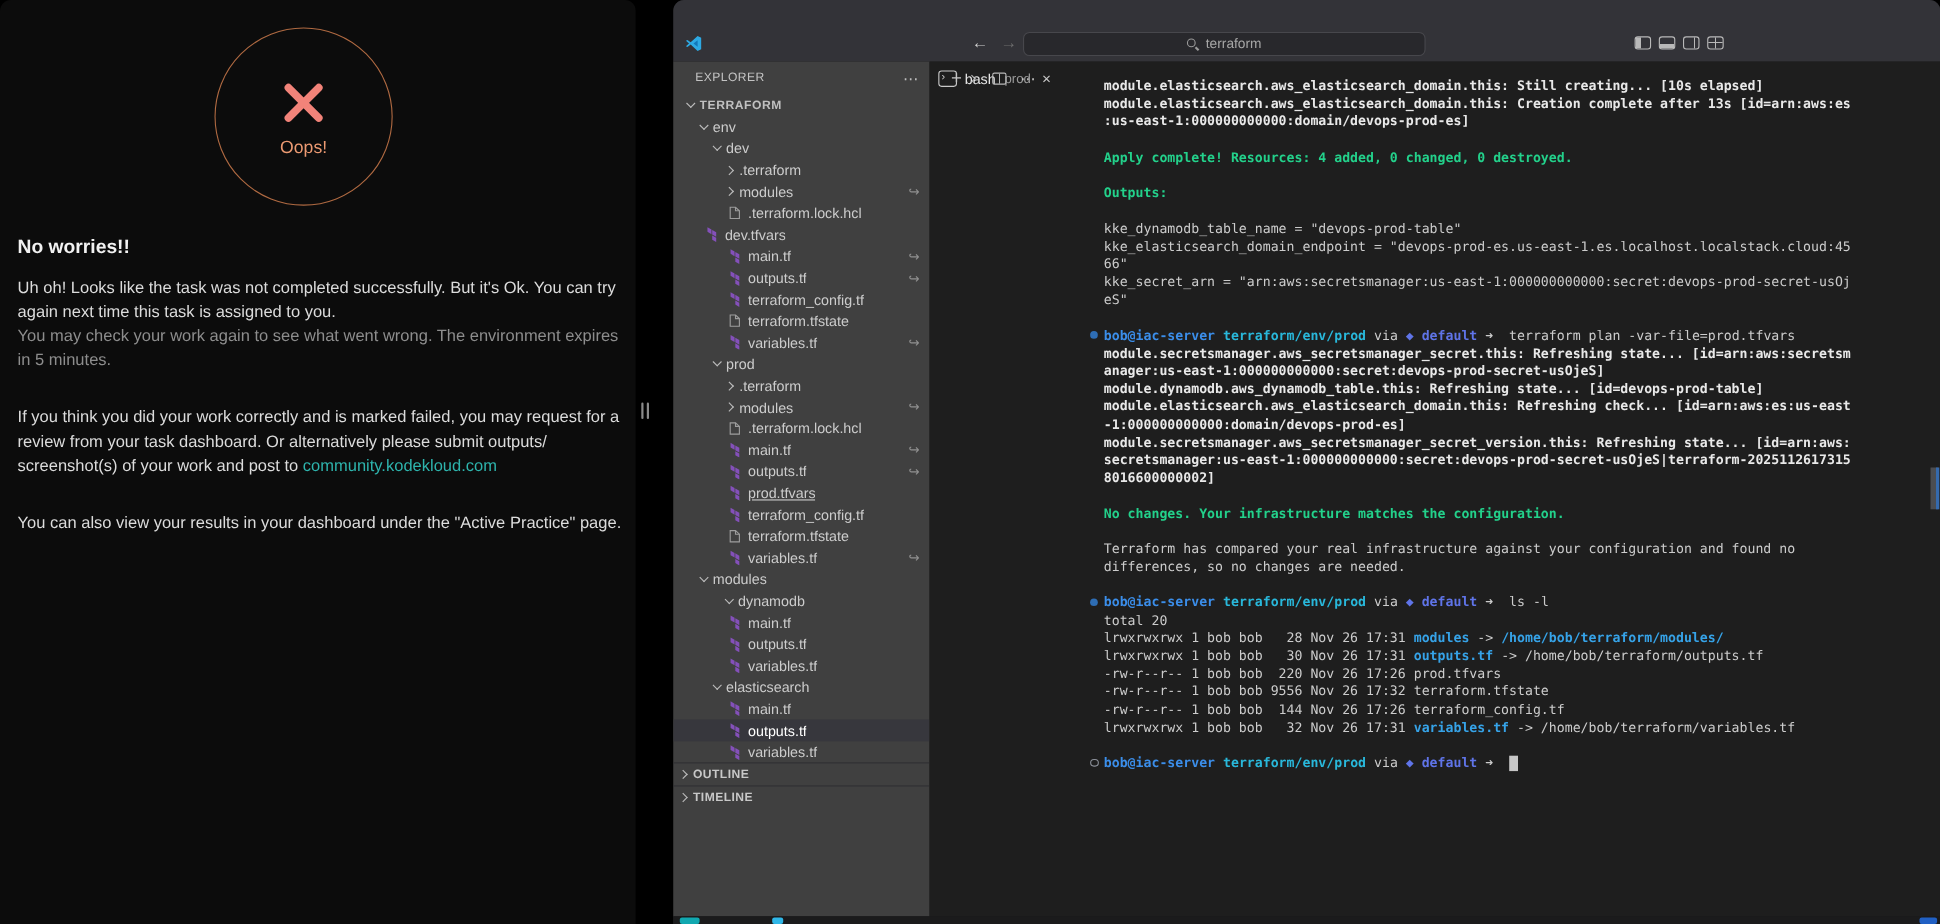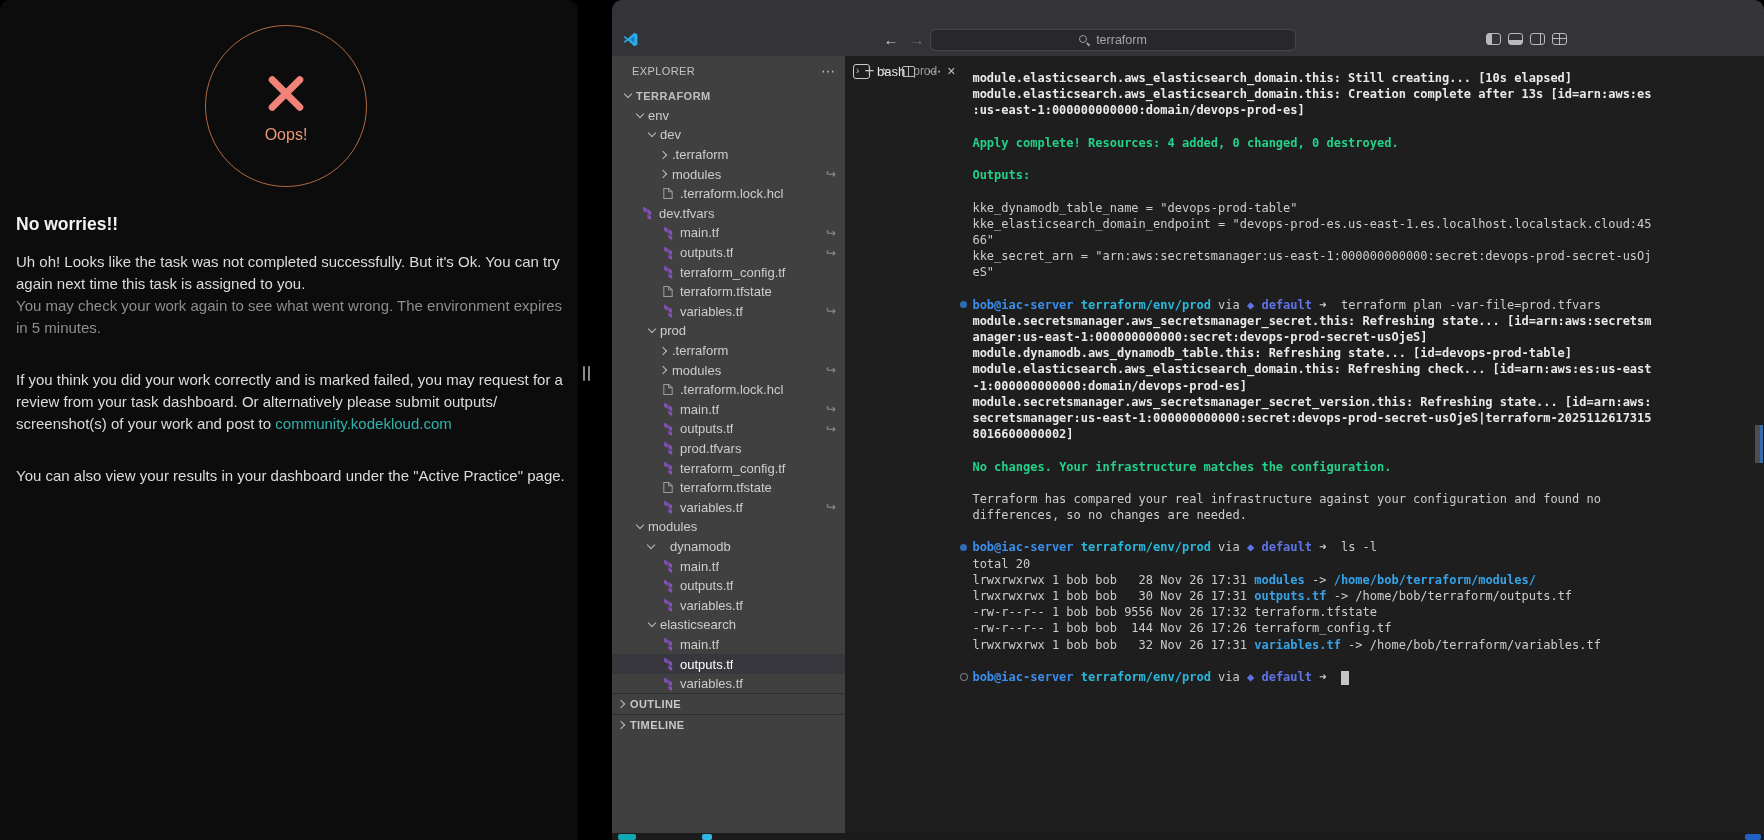--- a/index.html
+++ b/index.html
@@ -2,21 +2,21 @@
 <html><head>
 <meta charset="utf-8">
 <style>
   html,body{margin:0;padding:0;background:#000;}
   body{width:1764px;height:840px;overflow:hidden;position:relative;
        font-family:"Liberation Sans",sans-serif;-webkit-font-smoothing:antialiased;}
 
   
   .left-panel{position:absolute;left:0;top:0;width:578px;height:840px;background:#0c0c0c;
               border-radius:10px 10px 0 0;}
-  .oops-circle{position:absolute;left:205px;top:25px;width:160px;height:160px;
+  .oops-circle{position:absolute;left:195px;top:25px;width:160px;height:160px;
                border:1px solid #b06a42;border-radius:50%;}
   .x-bar{position:absolute;left:57px;top:64px;width:46px;height:7px;border-radius:4px;background:#f28379;}
   .x-bar.a{transform:rotate(45deg);}
   .x-bar.b{transform:rotate(-45deg);}
   .oops-label{position:absolute;left:0;top:100px;width:100%;text-align:center;
               color:#ec9a72;font-size:16px;}
   .left-text{position:absolute;left:16px;top:214px;width:552px;}
   .left-text h2{margin:0 0 16px;font-size:17.5px;font-weight:600;color:#f2f2f2;}
   .left-text p{margin:0;font-size:15px;line-height:22px;}
   .p1{color:#dcdcdc;}
@@ -92,21 +92,21 @@
   .pa.drop{margin-right:12px;}
   .pa.drop .chev{width:10px;min-width:10px;height:10px;}
   .pa.drop .chev::before{width:4px;height:4px;}
   .pa.split{margin-right:12px;}
   .ic-split{display:block;width:13px;height:11px;border:1.2px solid #b9b9b9;border-radius:2px;box-sizing:border-box;
             background:linear-gradient(90deg,transparent 0 5px,#b9b9b9 5px 6.2px,transparent 6.2px);}
   .pa.more{font-size:14px;}
 
   .term{flex:1;padding:14px 8px 0 17px;font-family:"DejaVu Sans Mono",monospace;font-size:12px;
         line-height:16.2px;color:#cccccc;position:relative;overflow:hidden;}
-  .tline{height:16.2px;white-space:pre;position:relative;}
+  .tline{height:16.2px;white-space:pre;position:relative;margin-left:31px;}
   .tline .b{color:#e9e9e9;font-weight:700;}
   .tline .g{color:#23d18b;font-weight:700;}
   .tline .u{color:#3b8eea;font-weight:700;}
   .tline .p{color:#29b8db;font-weight:700;}
   .tline .w{color:#5f74e8;font-weight:700;}
   .tline .s{color:#36a3e8;font-weight:700;}
   .cursor{display:inline-block;width:8px;height:14px;background:#c6c6c6;vertical-align:-2px;color:transparent;}
   .deco{position:absolute;left:-12px;top:4.5px;width:7px;height:7px;border-radius:50%;}
   .deco.done{background:#2e6db4;}
   .deco.active{width:5.5px;height:5.5px;border:1.2px solid #8a8f98;background:transparent;}
@@ -337,21 +337,21 @@
                   <g fill="#8450ba">
                     <path d="M0.5 0.8 5.3 3.55 v5.5 L0.5 6.3 Z"></path>
                     <path d="M6.2 4.05 11 6.8 v5.5 L6.2 9.55 Z"></path>
                     <path d="M6.2 10.75 11 13.5 v5 L6.2 15.75 Z"></path>
                   </g>
                 </svg>
               </span>
               <span class="tlabel">outputs.tf</span>
               <span class="symlk">↪</span>
             </div>
-            <div class="trow" style="padding-left: 44px;">
+            <div class="trow" style="padding-left: 44px; text-decoration: underline;">
               <span class="fspace"></span>
               <span class="ficon">
                 <svg width="11" height="14" viewBox="0 0 12.5 18.5">
                   <g fill="#8450ba">
                     <path d="M0.5 0.8 5.3 3.55 v5.5 L0.5 6.3 Z"></path>
                     <path d="M6.2 4.05 11 6.8 v5.5 L6.2 9.55 Z"></path>
                     <path d="M6.2 10.75 11 13.5 v5 L6.2 15.75 Z"></path>
                   </g>
                 </svg>
               </span>
@@ -391,21 +391,21 @@
                   </g>
                 </svg>
               </span>
               <span class="tlabel">variables.tf</span>
               <span class="symlk">↪</span>
             </div>
             <div class="trow" style="padding-left: 20px;">
               <span class="chev open"></span>
               <span class="tlabel">modules</span>
             </div>
-            <div class="trow" style="padding-left: 31px; gap: 11px;">
+            <div class="trow" style="padding-left: 43px;">
               <span class="chev open"></span>
               <span class="tlabel">dynamodb</span>
             </div>
             <div class="trow" style="padding-left: 44px;">
               <span class="fspace"></span>
               <span class="ficon">
                 <svg width="11" height="14" viewBox="0 0 12.5 18.5">
                   <g fill="#8450ba">
                     <path d="M0.5 0.8 5.3 3.55 v5.5 L0.5 6.3 Z"></path>
                     <path d="M6.2 4.05 11 6.8 v5.5 L6.2 9.55 Z"></path>
@@ -541,20 +541,21 @@
             <div class="tline"></div>
             <div class="tline"><span class="g">No changes.</span><span class="g"> Your infrastructure matches the configuration.</span></div>
             <div class="tline"></div>
             <div class="tline"><span>Terraform has compared your real infrastructure against your configuration and found no</span></div>
             <div class="tline"><span>differences, so no changes are needed.</span></div>
             <div class="tline"></div>
             <div class="tline"><span class="deco done"></span><span class="u">bob@iac-server</span><span> </span><span class="p">terraform/env/prod</span><span> via </span><span class="w">◆ default</span><span> ➜  </span><span>ls -l</span></div>
             <div class="tline"><span>total 20</span></div>
             <div class="tline"><span>lrwxrwxrwx 1 bob bob   28 Nov 26 17:31 </span><span class="s">modules</span><span> -&gt; </span><span class="s">/home/bob/terraform/modules/</span></div>
             <div class="tline"><span>lrwxrwxrwx 1 bob bob   30 Nov 26 17:31 </span><span class="s">outputs.tf</span><span> -&gt; /home/bob/terraform/outputs.tf</span></div>
+            <div class="tline"><span>-rw-r--r-- 1 bob bob  220 Nov 26 17:26 prod.tfvars</span></div>
             <div class="tline"><span>-rw-r--r-- 1 bob bob 9556 Nov 26 17:32 terraform.tfstate</span></div>
             <div class="tline"><span>-rw-r--r-- 1 bob bob  144 Nov 26 17:26 terraform_config.tf</span></div>
             <div class="tline"><span>lrwxrwxrwx 1 bob bob   32 Nov 26 17:31 </span><span class="s">variables.tf</span><span> -&gt; /home/bob/terraform/variables.tf</span></div>
             <div class="tline"></div>
             <div class="tline"><span class="deco active"></span><span class="u">bob@iac-server</span><span> </span><span class="p">terraform/env/prod</span><span> via </span><span class="w">◆ default</span><span> ➜  </span><span class="cursor"> </span></div>
           </div>
         <div class="term-scroll"></div>
       </section>
     </div>
 

